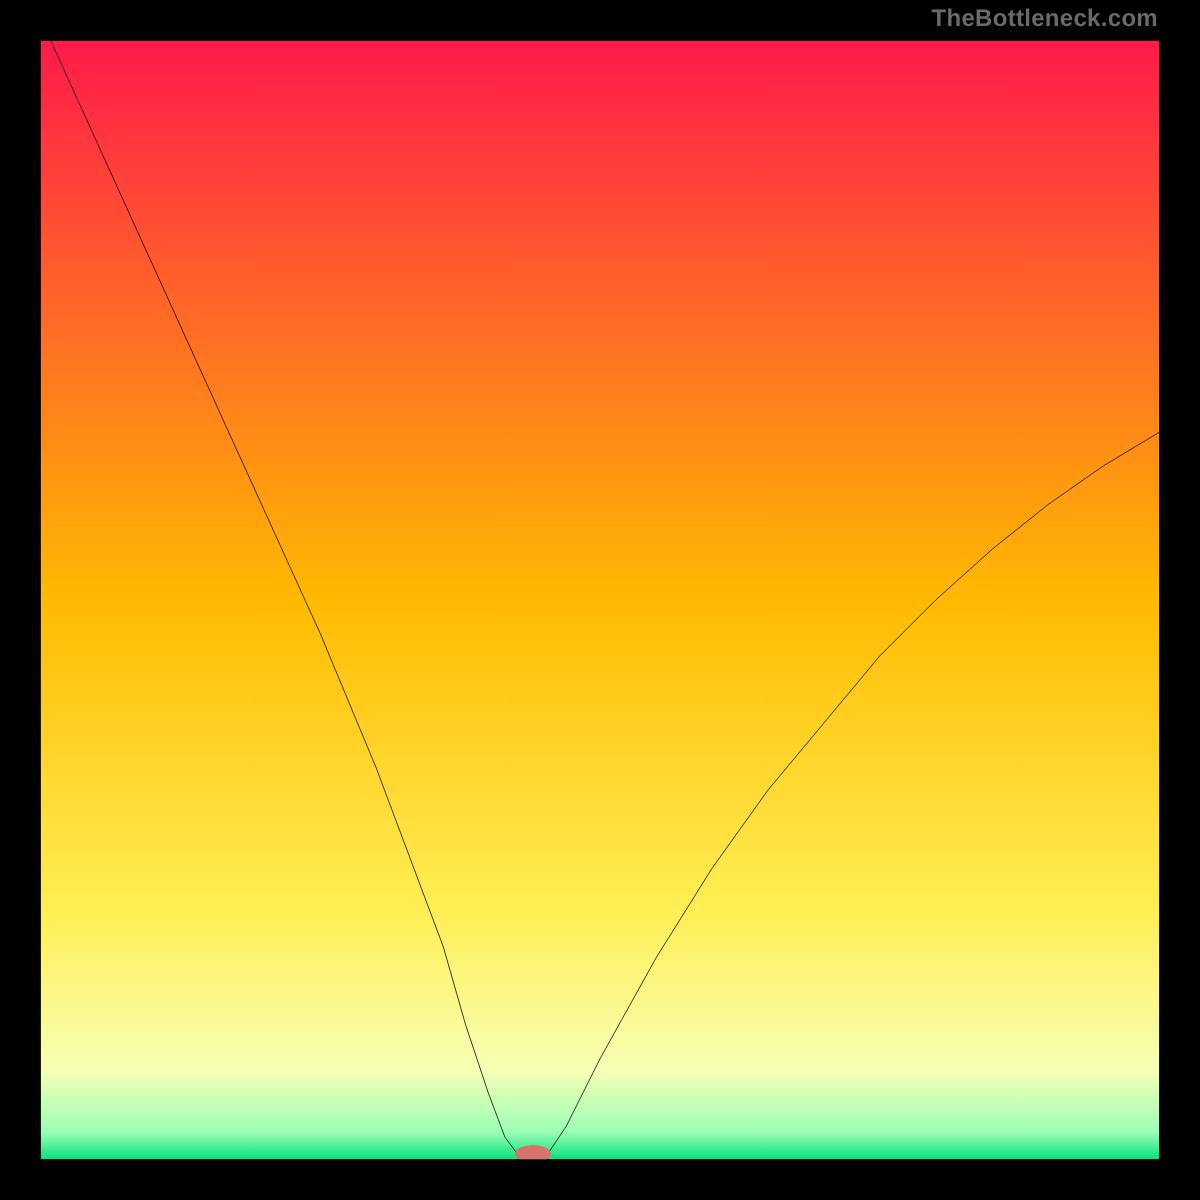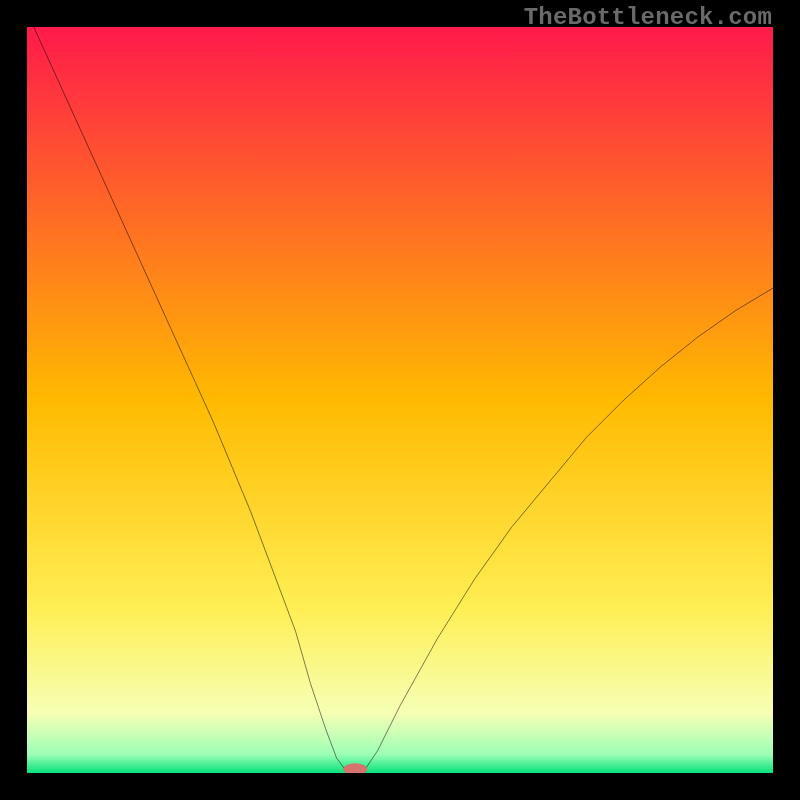--- a/index.html
+++ b/index.html
@@ -21,22 +21,22 @@
     left: 27px;
     top: 27px;
     width: 746px;
     height: 746px;
     overflow: hidden;
   }
   .watermark {
     position: absolute;
     top: 4px;
     right: 28px;
-    font-family: Liberation Mono, monospace;
-    font-size: 24px;
+    font-family: Liberation Sans, sans-serif;
+    font-size: 16px;
     font-weight: 600;
     color: #6a6a6a;
     letter-spacing: 0.2px;
   }
   svg { display: block; }
 </style>
 </head>
 <body>
 
 <div class="frame">

